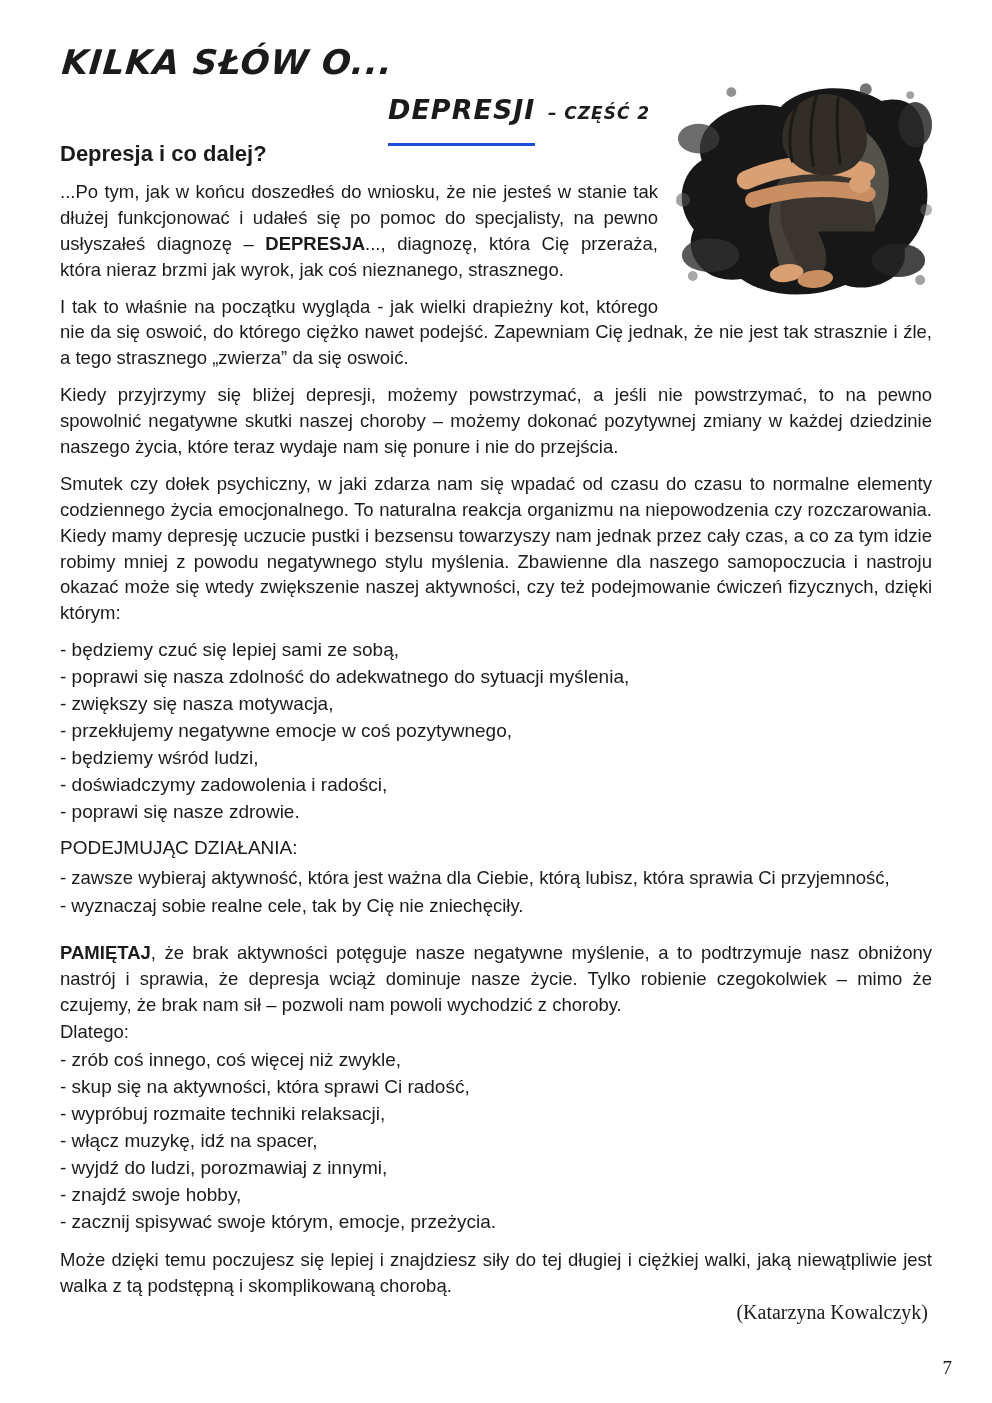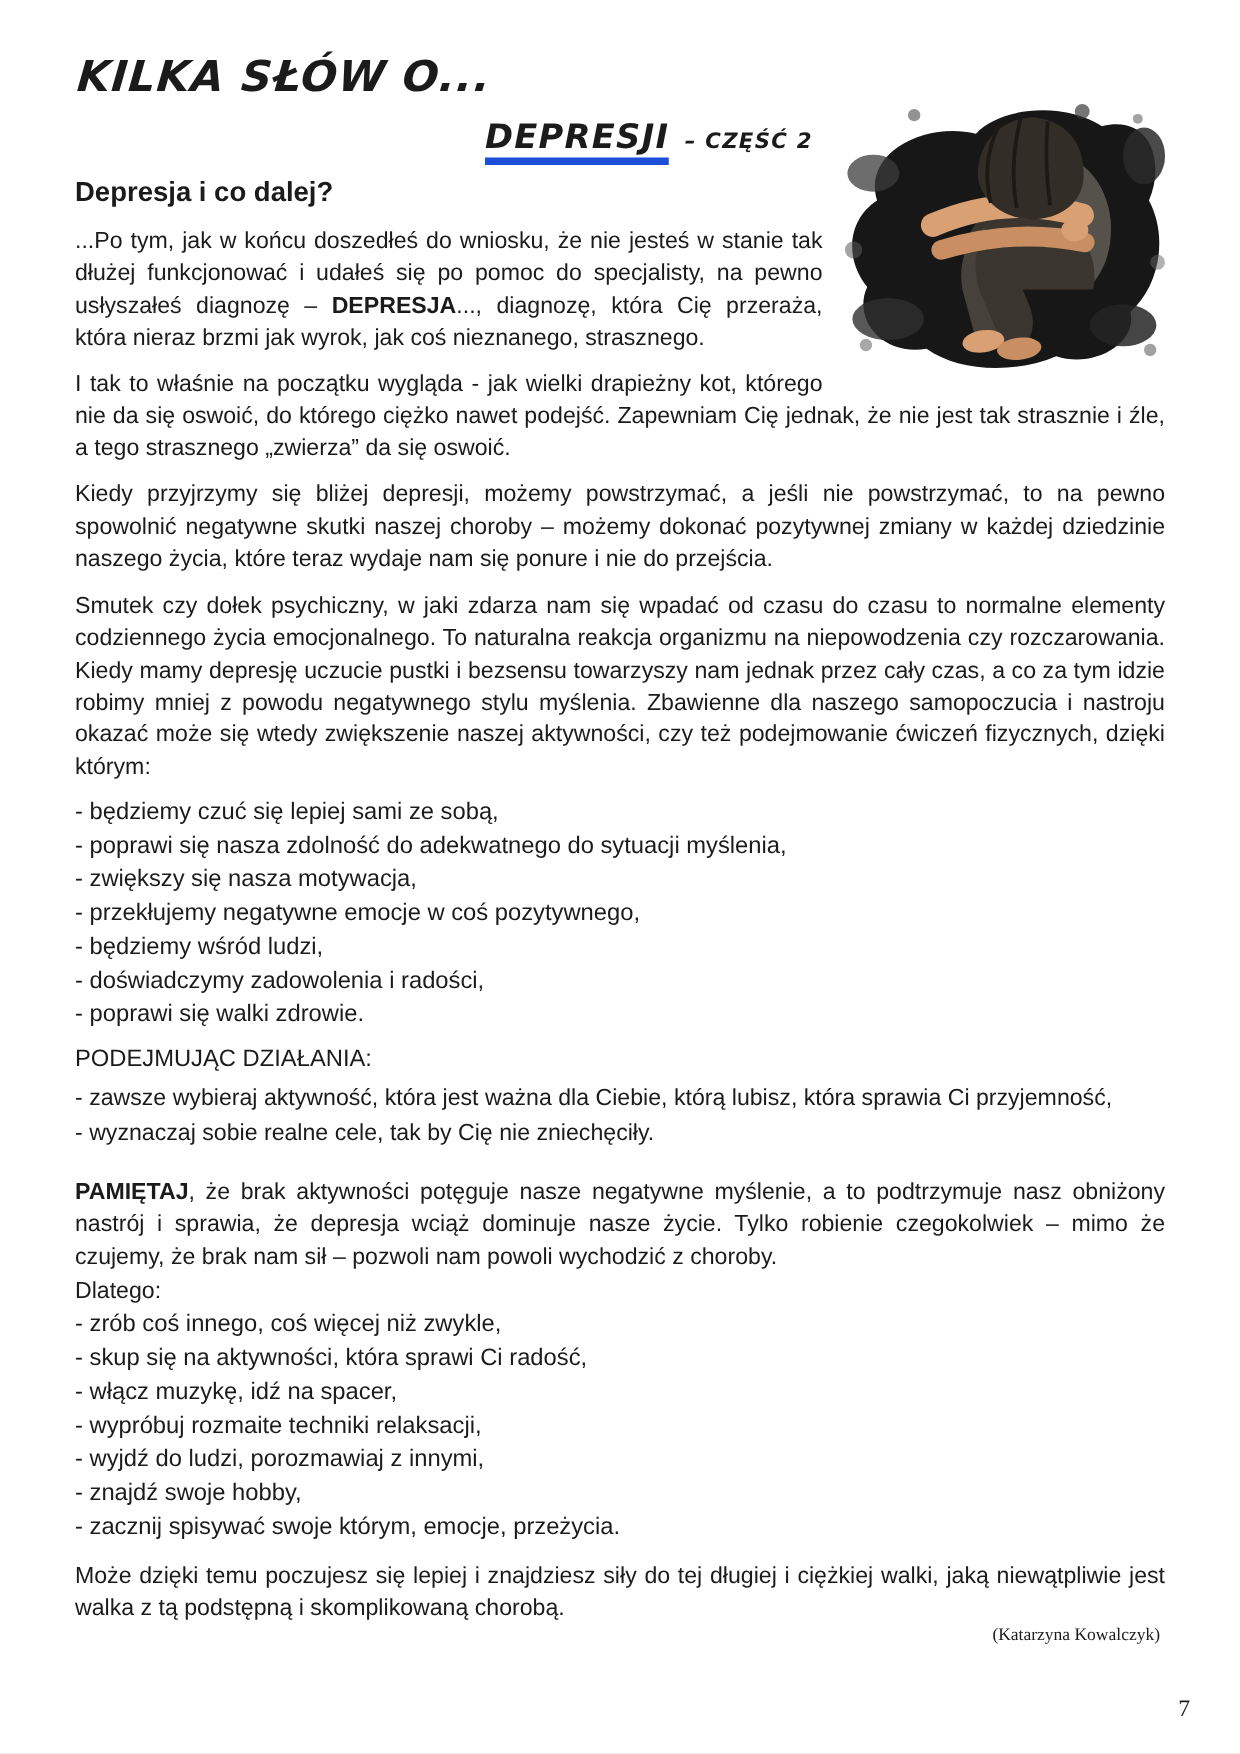--- a/index.html
+++ b/index.html
@@ -15,37 +15,37 @@
     margin:6px 0 12px 2px; white-space:nowrap;
   }
   .illustration {
     float:right; width:262px; height:220px;
     margin:-14px -2px 10px 14px;
   }
   .title-row { margin:2px 0 16px 328px; white-space:nowrap; }
   .title-main {
     font-family:"DejaVu Sans", sans-serif; font-weight:bold; font-style:italic;
     font-size:27px; letter-spacing:1px;
-    border-bottom:6px solid #1d4ed8; padding-bottom:1px;
+    border-bottom:3px solid #1d4ed8; padding-bottom:18px;
   }
   .title-suffix {
     font-family:"DejaVu Sans", sans-serif; font-weight:bold; font-style:italic;
     font-size:17px; margin-left:8px; letter-spacing:1px;
   }
   .heading { font-size:22px; font-weight:bold; margin:0 0 12px 0; }
   p.body { font-size:18.5px; line-height:1.4; margin:0 0 11px 0; }
   .justify { text-align:justify; }
   .list { margin:2px 0 11px 0; }
   .list-item { font-size:19px; line-height:1.42; }
   .subhead { font-size:19px; font-weight:normal; margin:2px 0 6px 0; }
   .tightp { margin-bottom:2px !important; }
   .followup { font-size:18.5px; line-height:1.4; margin:0 0 2px 0; }
   .signature {
     text-align:right; font-family:"Liberation Serif", serif;
-    font-size:14px; margin-top:2px; padding-right:4px;
+    font-size:20px; margin-top:2px; padding-right:4px;
   }
   .page-number {
     position:absolute; right:40px; bottom:24px;
     font-family:"Liberation Serif", serif; font-size:19px;
   }
   strong { font-weight:bold; }
 </style>
 </head>
 <body>
 
@@ -101,36 +101,36 @@
 
   <p class="body justify">Smutek czy dołek psychiczny, w jaki zdarza nam się wpadać od czasu do czasu to normalne elementy codziennego życia emocjonalnego. To naturalna reakcja organizmu na niepowodzenia czy rozczarowania. Kiedy mamy depresję uczucie pustki i bezsensu towarzyszy nam jednak przez cały czas, a co za tym idzie robimy mniej z powodu negatywnego stylu myślenia. Zbawienne dla naszego samopoczucia i nastroju okazać może się wtedy zwiększenie naszej aktywności, czy też podejmowanie ćwiczeń fizycznych, dzięki którym:</p>
 
   <div class="list">
     <div class="list-item">- będziemy czuć się lepiej sami ze sobą,</div>
     <div class="list-item">- poprawi się nasza zdolność do adekwatnego do sytuacji myślenia,</div>
     <div class="list-item">- zwiększy się nasza motywacja,</div>
     <div class="list-item">- przekłujemy negatywne emocje w coś pozytywnego,</div>
     <div class="list-item">- będziemy wśród ludzi,</div>
     <div class="list-item">- doświadczymy zadowolenia i radości,</div>
-    <div class="list-item">- poprawi się walki zdrowie.</div>
+    <div class="list-item">- poprawi się nasze zdrowie.</div>
   </div>
 
   <div class="subhead">PODEJMUJĄC DZIAŁANIA:</div>
 
   <p class="body justify tightp">- zawsze wybieraj aktywność, która jest ważna dla Ciebie, którą lubisz, która sprawia Ci przyjemność,</p>
   <p class="body tightp">- wyznaczaj sobie realne cele, tak by Cię nie zniechęciły.</p>
 
   <p class="body justify tightp" style="margin-top:21px;"><strong>PAMIĘTAJ</strong><span>, że brak aktywności potęguje nasze negatywne myślenie, a to podtrzymuje nasz obniżony nastrój i sprawia, że depresja wciąż dominuje nasze życie. Tylko robienie czegokolwiek – mimo że czujemy, że brak nam sił – pozwoli nam powoli wychodzić z choroby.</span></p>
   <div class="followup">Dlatego:</div>
 
   <div class="list">
     <div class="list-item">- zrób coś innego, coś więcej niż zwykle,</div>
     <div class="list-item">- skup się na aktywności, która sprawi Ci radość,</div>
+    <div class="list-item">- wypróbuj rozmaite techniki relaksacji,</div>
     <div class="list-item">- włącz muzykę, idź na spacer,</div>
-    <div class="list-item">- wypróbuj rozmaite techniki relaksacji,</div>
     <div class="list-item">- wyjdź do ludzi, porozmawiaj z innymi,</div>
     <div class="list-item">- znajdź swoje hobby,</div>
     <div class="list-item">- zacznij spisywać swoje którym, emocje, przeżycia.</div>
   </div>
 
   <p class="body justify tightp">Może dzięki temu poczujesz się lepiej i znajdziesz siły do tej długiej i ciężkiej walki, jaką niewątpliwie jest walka z tą podstępną i skomplikowaną chorobą.</p>
 
   <div class="signature">(Katarzyna Kowalczyk)</div>
 
   <div class="page-number">7</div>

